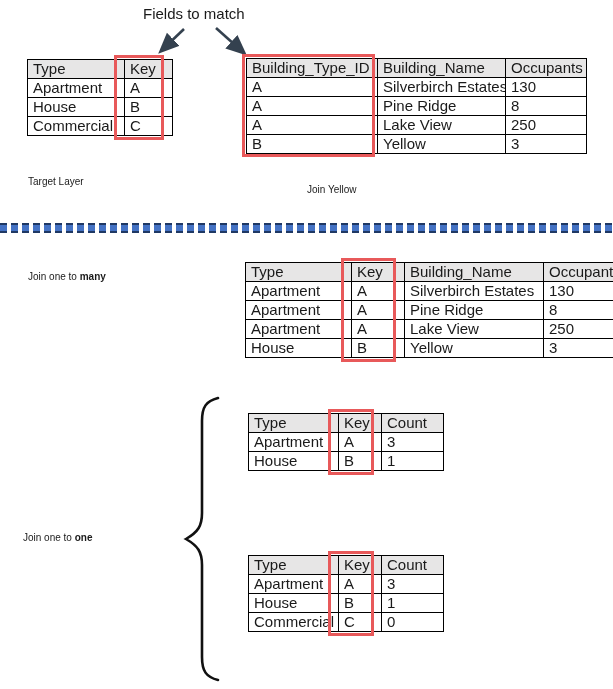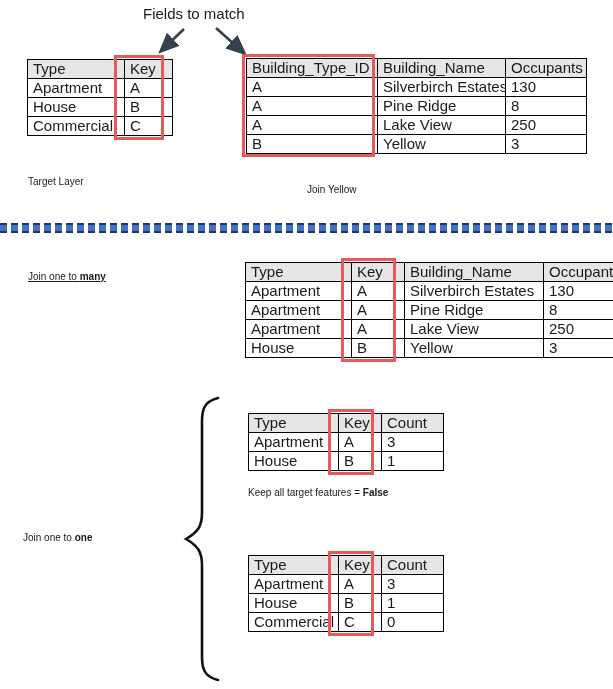--- a/index.html
+++ b/index.html
@@ -39,21 +39,21 @@
   .hl-join   { left: 242px; top: 54px;  width: 133px; height: 103px; }
   .hl-many   { left: 341px; top: 258px; width: 55px;  height: 104px; }
   .hl-false  { left: 328px; top: 409px; width: 46px;  height: 66px;  }
   .hl-true   { left: 328px; top: 551px; width: 46px;  height: 85px;  }
 
   
   .lbl, .cap { position: absolute; font-size: 10px; line-height: 19px; white-space: nowrap; }
   .fields-label { position: absolute; left: 143px; top: 5px; font-size: 15px; }
   .cap-target { left: 28px;  top: 172px; }
   .cap-join   { left: 307px; top: 180px; }
-  .lbl-many   { left: 28px;  top: 267px; text-decoration: underline; }
+  .lbl-many   { left: 28px;  top: 267px; }
   .lbl-one    { left: 23px;  top: 528px; }
   .cap-false  { left: 248px; top: 483px; }
   .cap-true   { left: 248px; top: 642px; }
   .lbl b, .cap b { font-weight: bold; }
 
   
   .divider {
     position: absolute; left: 0; top: 223px; width: 613px; height: 10px;
     background-image:
       repeating-linear-gradient(90deg, rgba(255,255,255,0) 0 7px, #ffffff 7px 11px),
@@ -200,21 +200,20 @@
           <td>3</td>
         </tr>
         <tr>
           <td>House</td>
           <td>B</td>
           <td>1</td>
         </tr>
       </tbody>
     </table>
   <div class="hl hl-false"></div>
-  <div class="cap cap-false"><span>Keep all target features = </span><b>False</b></div>
 
   <table class="tbl t-true">
       <thead>
         <tr>
           <th>Type</th>
           <th>Key</th>
           <th>Count</th>
         </tr>
       </thead>
       <tbody>

